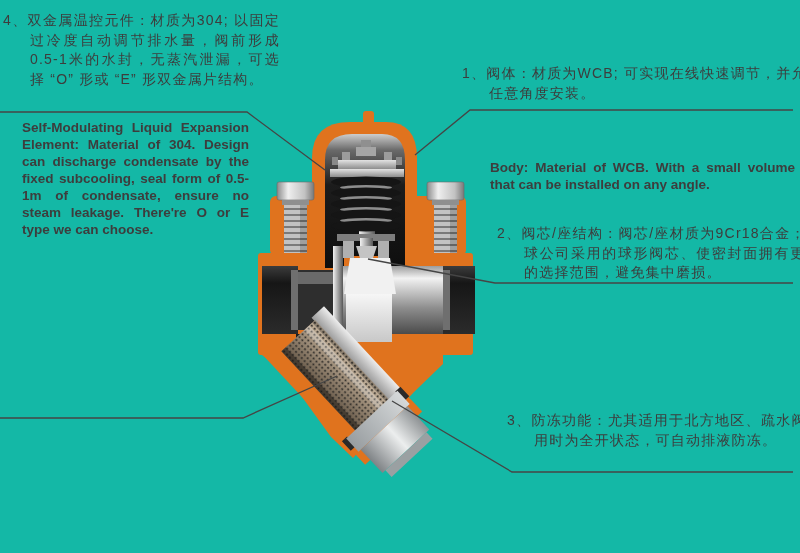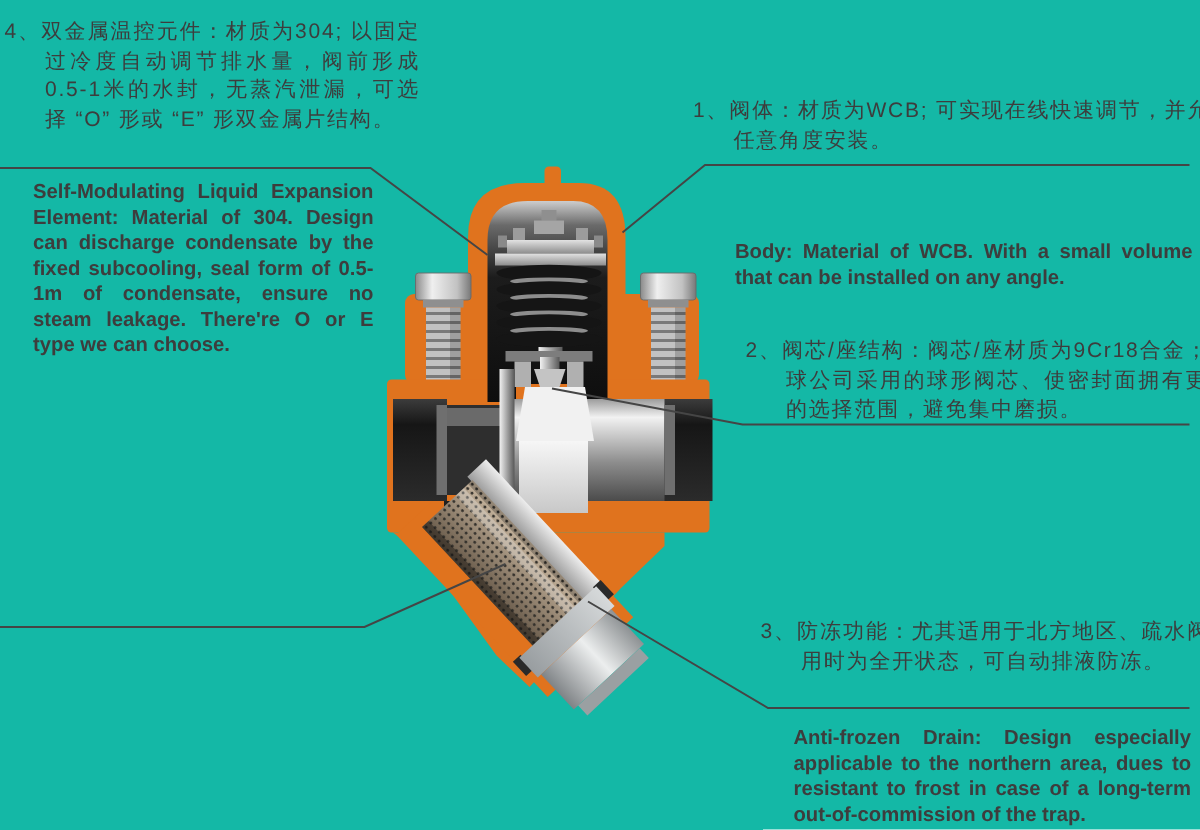--- a/index.html
+++ b/index.html
@@ -192,15 +192,14 @@
   <div id="zh4" class="txt zh">4、双金属温控元件：材质为304; 以固定过冷度自动调节排水量，阀前形成0.5-1米的水封，无蒸汽泄漏，可选择 “O” 形或 “E” 形双金属片结构。</div>
   <div id="en4" class="txt en">Self-Modulating Liquid Expansion Element: Material of 304. Design can discharge condensate by the fixed subcooling, seal form of 0.5-1m of condensate, ensure no steam leakage. There're O or E type we can choose.</div>
 
   <div id="zh1" class="txt zh">1、阀体：材质为WCB; 可实现在线快速调节，并允许任意角度安装。</div>
   <div id="en1" class="txt en">Body: Material of WCB. With a small volume that can be installed on any angle.</div>
 
   <div id="zh2" class="txt zh">2、阀芯/座结构：阀芯/座材质为9Cr18合金；银球公司采用的球形阀芯、使密封面拥有更广的选择范围，避免集中磨损。</div>
 
 
   <div id="zh3" class="txt zh">3、防冻功能：尤其适用于北方地区、疏水阀停用时为全开状态，可自动排液防冻。</div>
-  <div id="en3" class="txt en">Anti-frozen Drain: Design especially applicable to the northern area, dues to resistant to frost in case of a long-term out-of-commission of the trap.</div>
 
 </div>
 
 </body></html>

